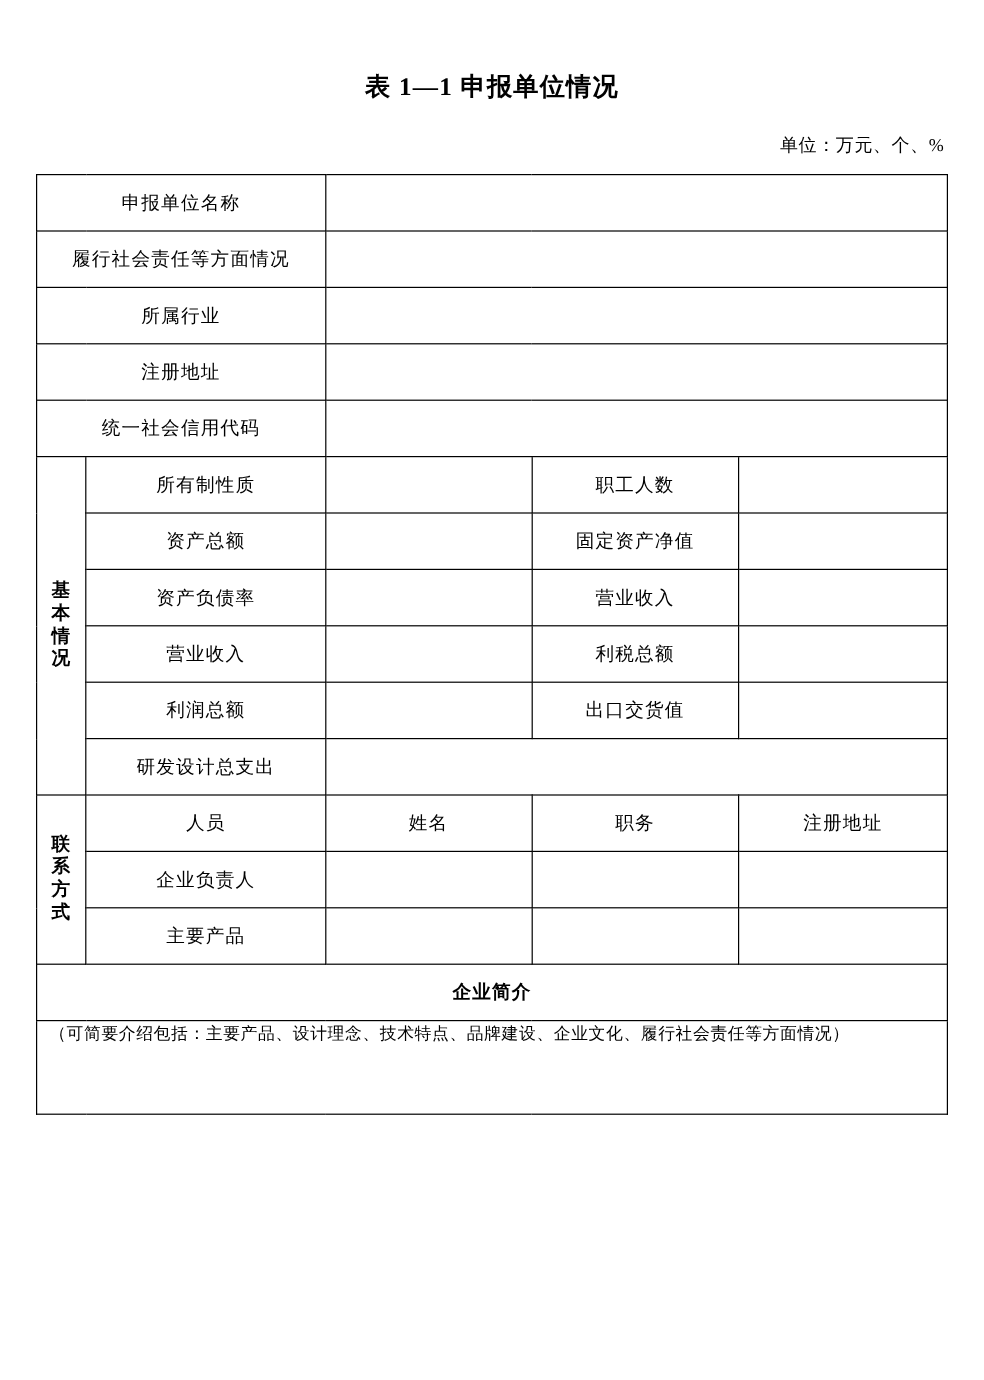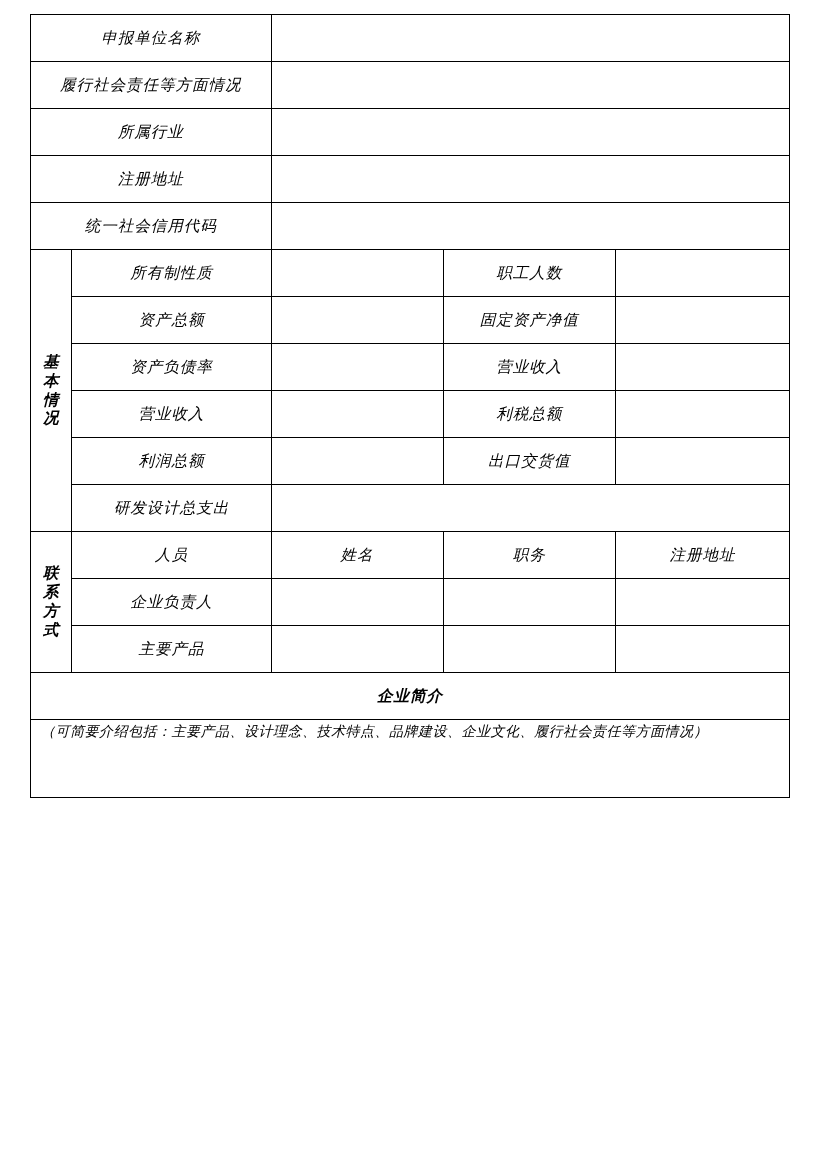--- a/index.html
+++ b/index.html
@@ -33,21 +33,20 @@
     font-size: 15px;
     margin-top: 26px;
     padding-right: 33px;
     letter-spacing: 0.5px;
   }
   table.form {
     border-collapse: collapse;
     margin: 14px auto 0 auto;
     width: 760px;
     table-layout: fixed;
-    font-style: italic;
   }
   table.form td {
     border: 1px solid #000000;
     height: 46px;
     font-size: 15.5px;
     text-align: center;
     vertical-align: middle;
     padding: 0 4px;
     letter-spacing: 1px;
   }
@@ -85,21 +84,23 @@
     text-align: left;
     padding: 0 6px 52px 6px;
     letter-spacing: 0.5px;
   }
 </style>
 </head>
 <body>
 
 <div class="page">
 
-
+  <div class="doc-title">表 1—1   申报单位情况</div>
+
+  <div class="unit-note">单位：万元、个、%</div>
 
   <table class="form">
     <colgroup>
       <col style="width:40px">
       <col style="width:192px">
       <col style="width:166px">
       <col style="width:166px">
       <col style="width:168px">
     </colgroup>
 

